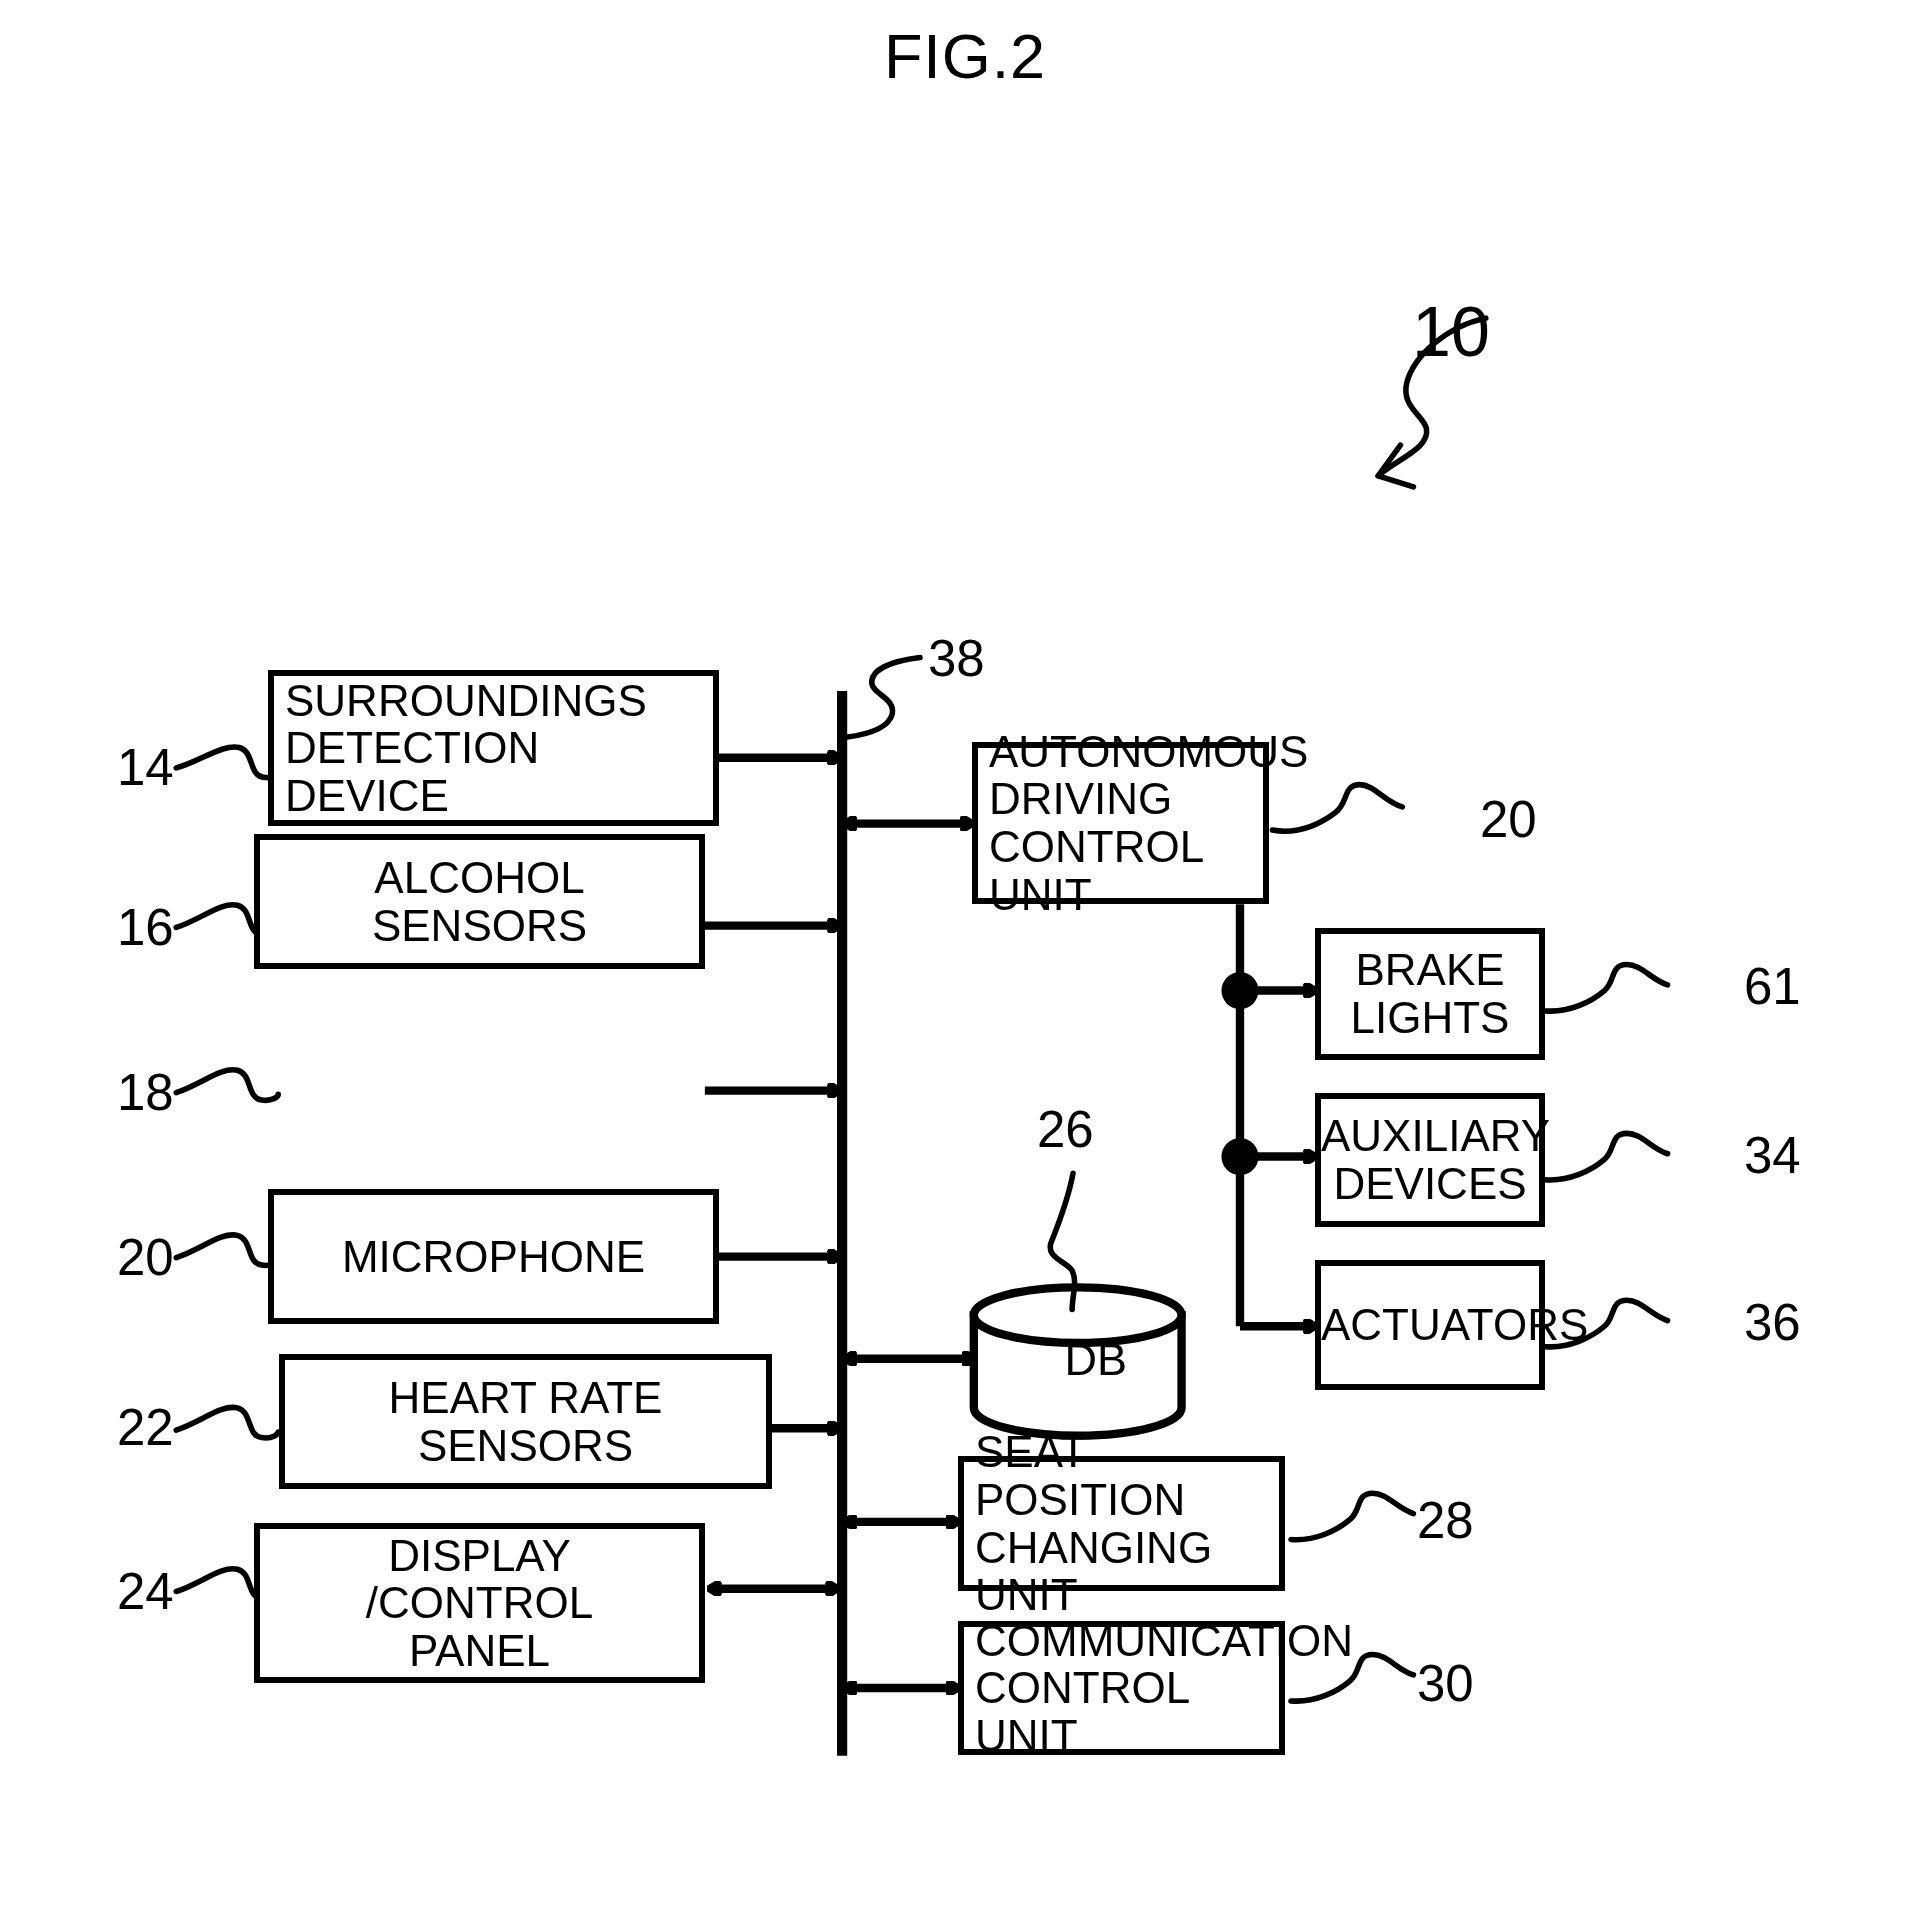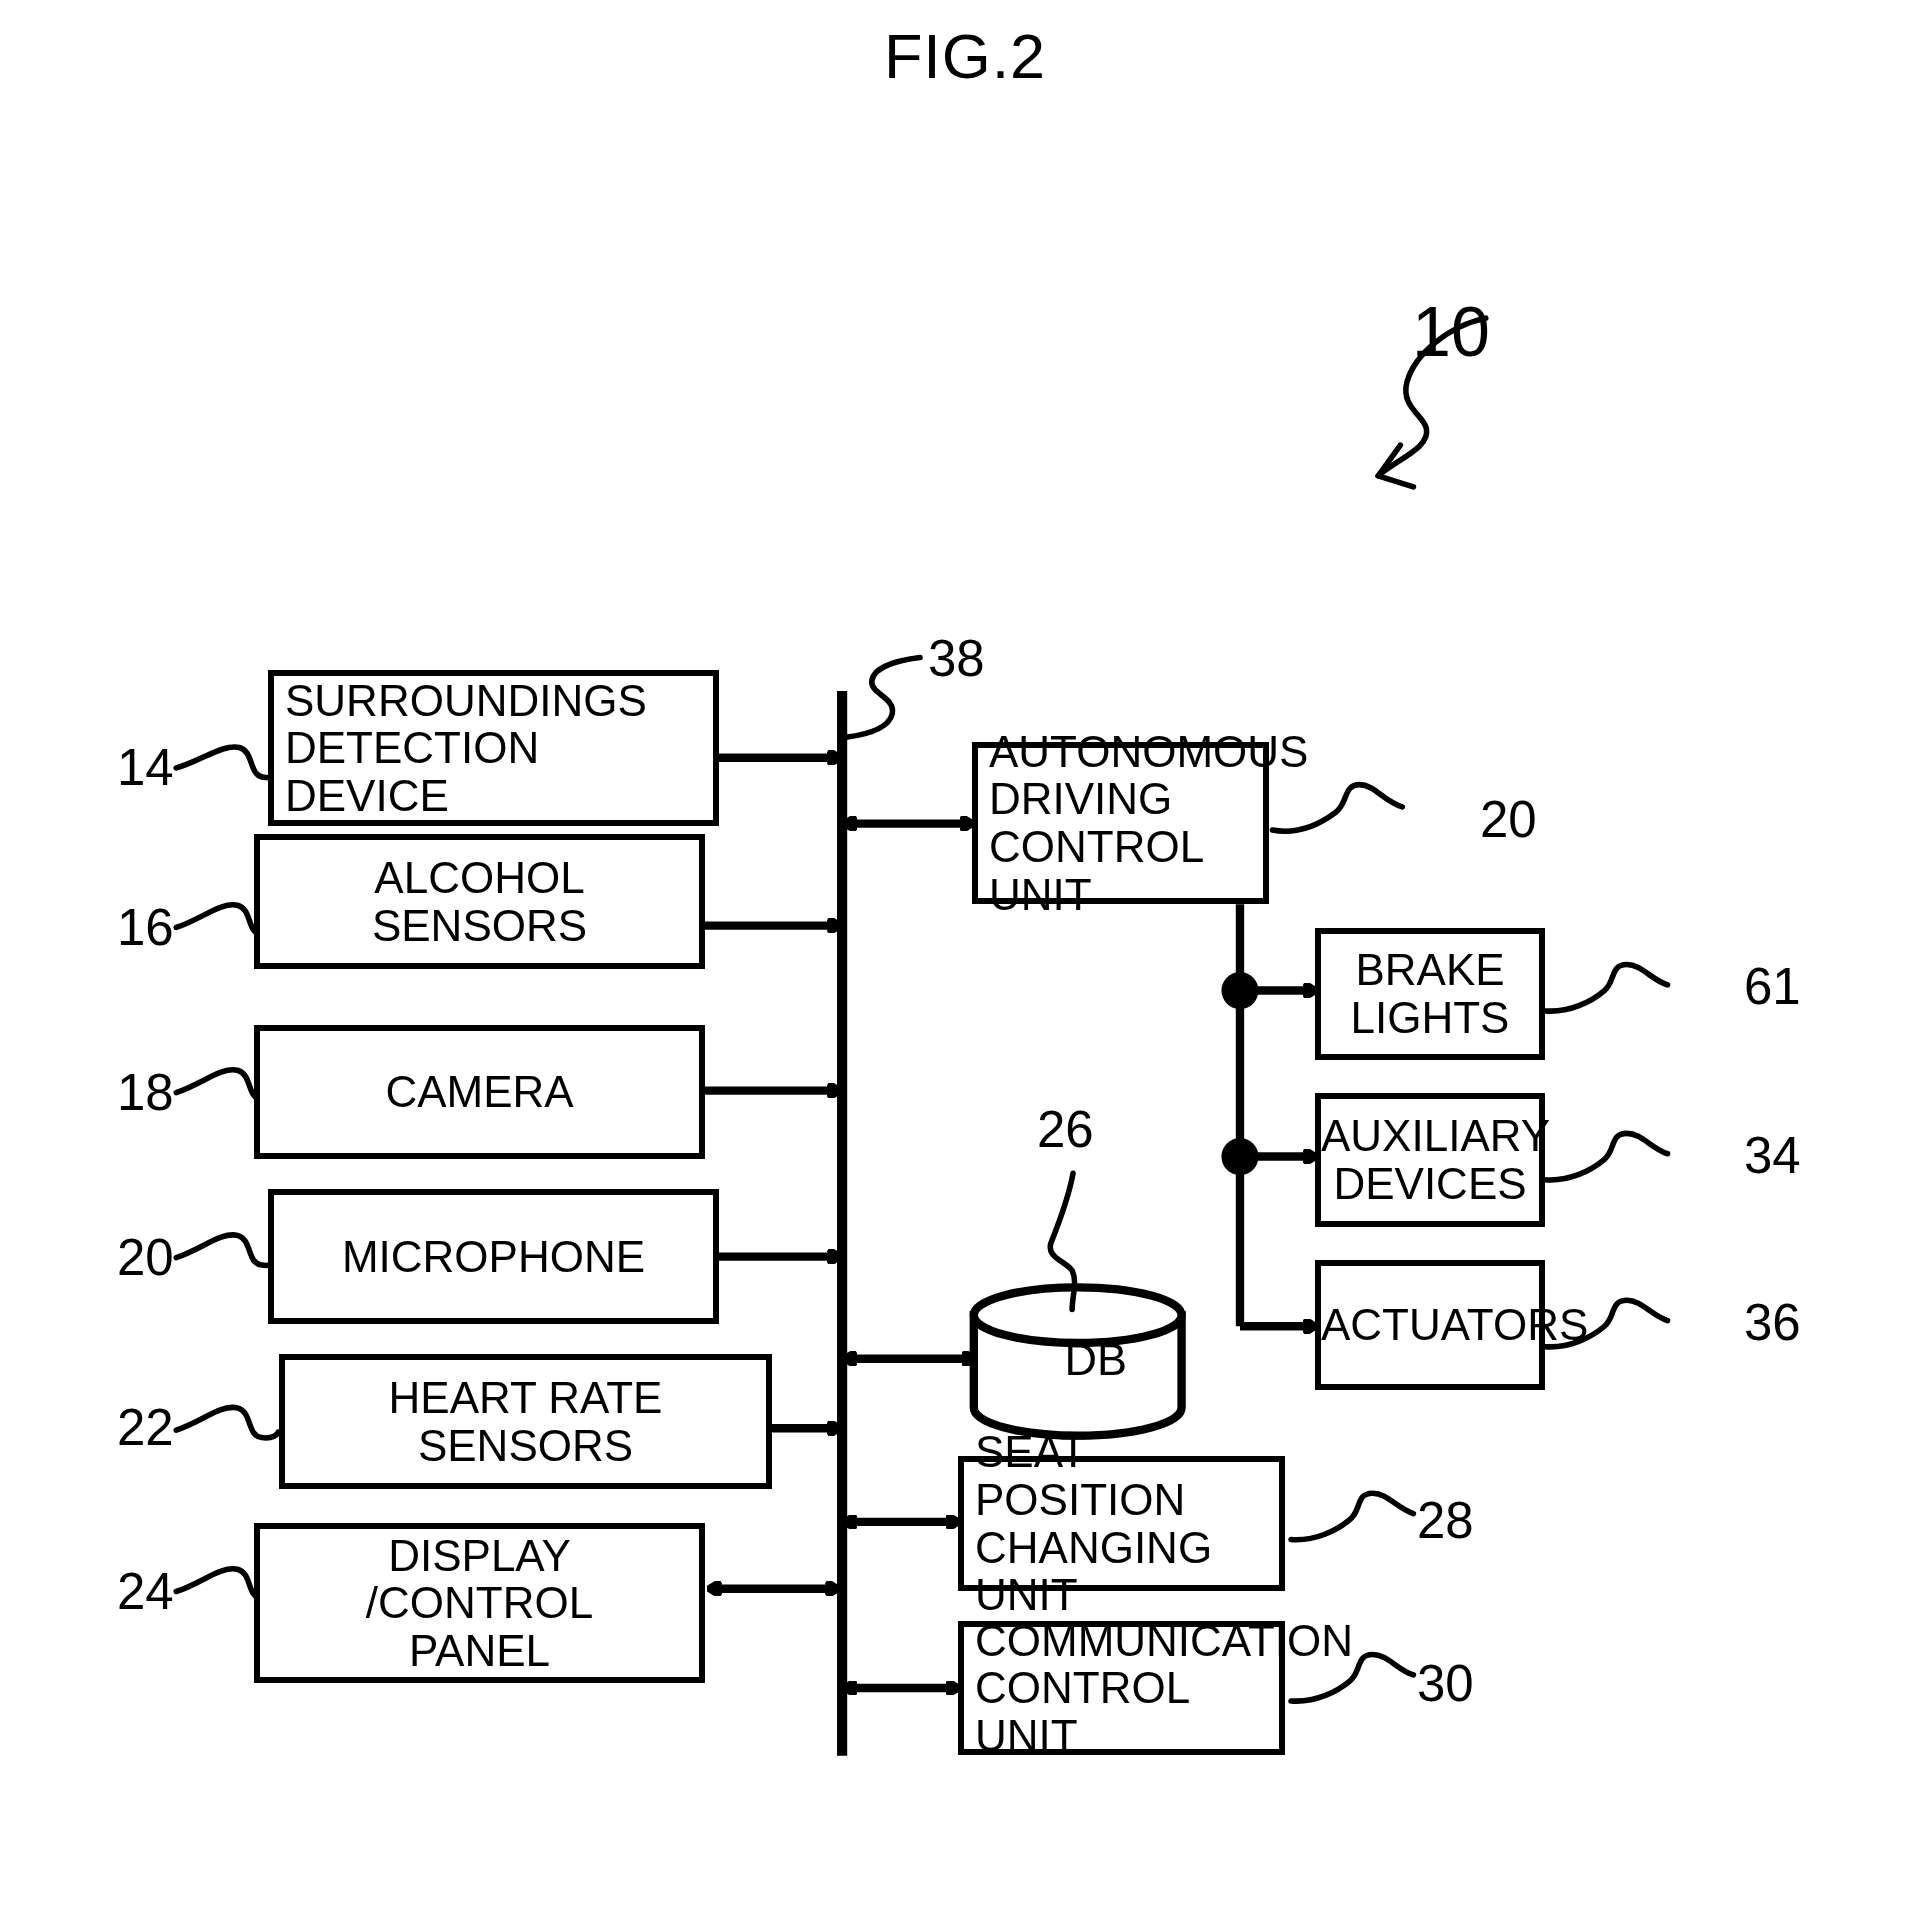--- a/index.html
+++ b/index.html
@@ -118,25 +118,20 @@
   <div class="ref" style="left:117px;top:742px;">14</div>
 
   <div class="box center" style="left:254px;top:834px;width:451px;height:135px;justify-content:center;">
     <div class="txt">
       <div>ALCOHOL</div>
       <div>SENSORS</div>
     </div>
   </div>
   <div class="ref" style="left:117px;top:902px;">16</div>
 
-  <div class="box center" style="left:254px;top:1025px;width:451px;height:134px;">
-    <div class="txt">
-      <div>CAMERA</div>
-    </div>
-  </div>
   <div class="ref" style="left:117px;top:1067px;">18</div>
 
   <div class="box center" style="left:254px;top:1189px;width:451px;height:135px;margin-left:14px;">
     <div class="txt">
       <div>MICROPHONE</div>
     </div>
   </div>
   <div class="ref" style="left:117px;top:1232px;">20</div>
 
   <div class="box center" style="left:254px;top:1354px;width:493px;height:135px;margin-left:25px;">

